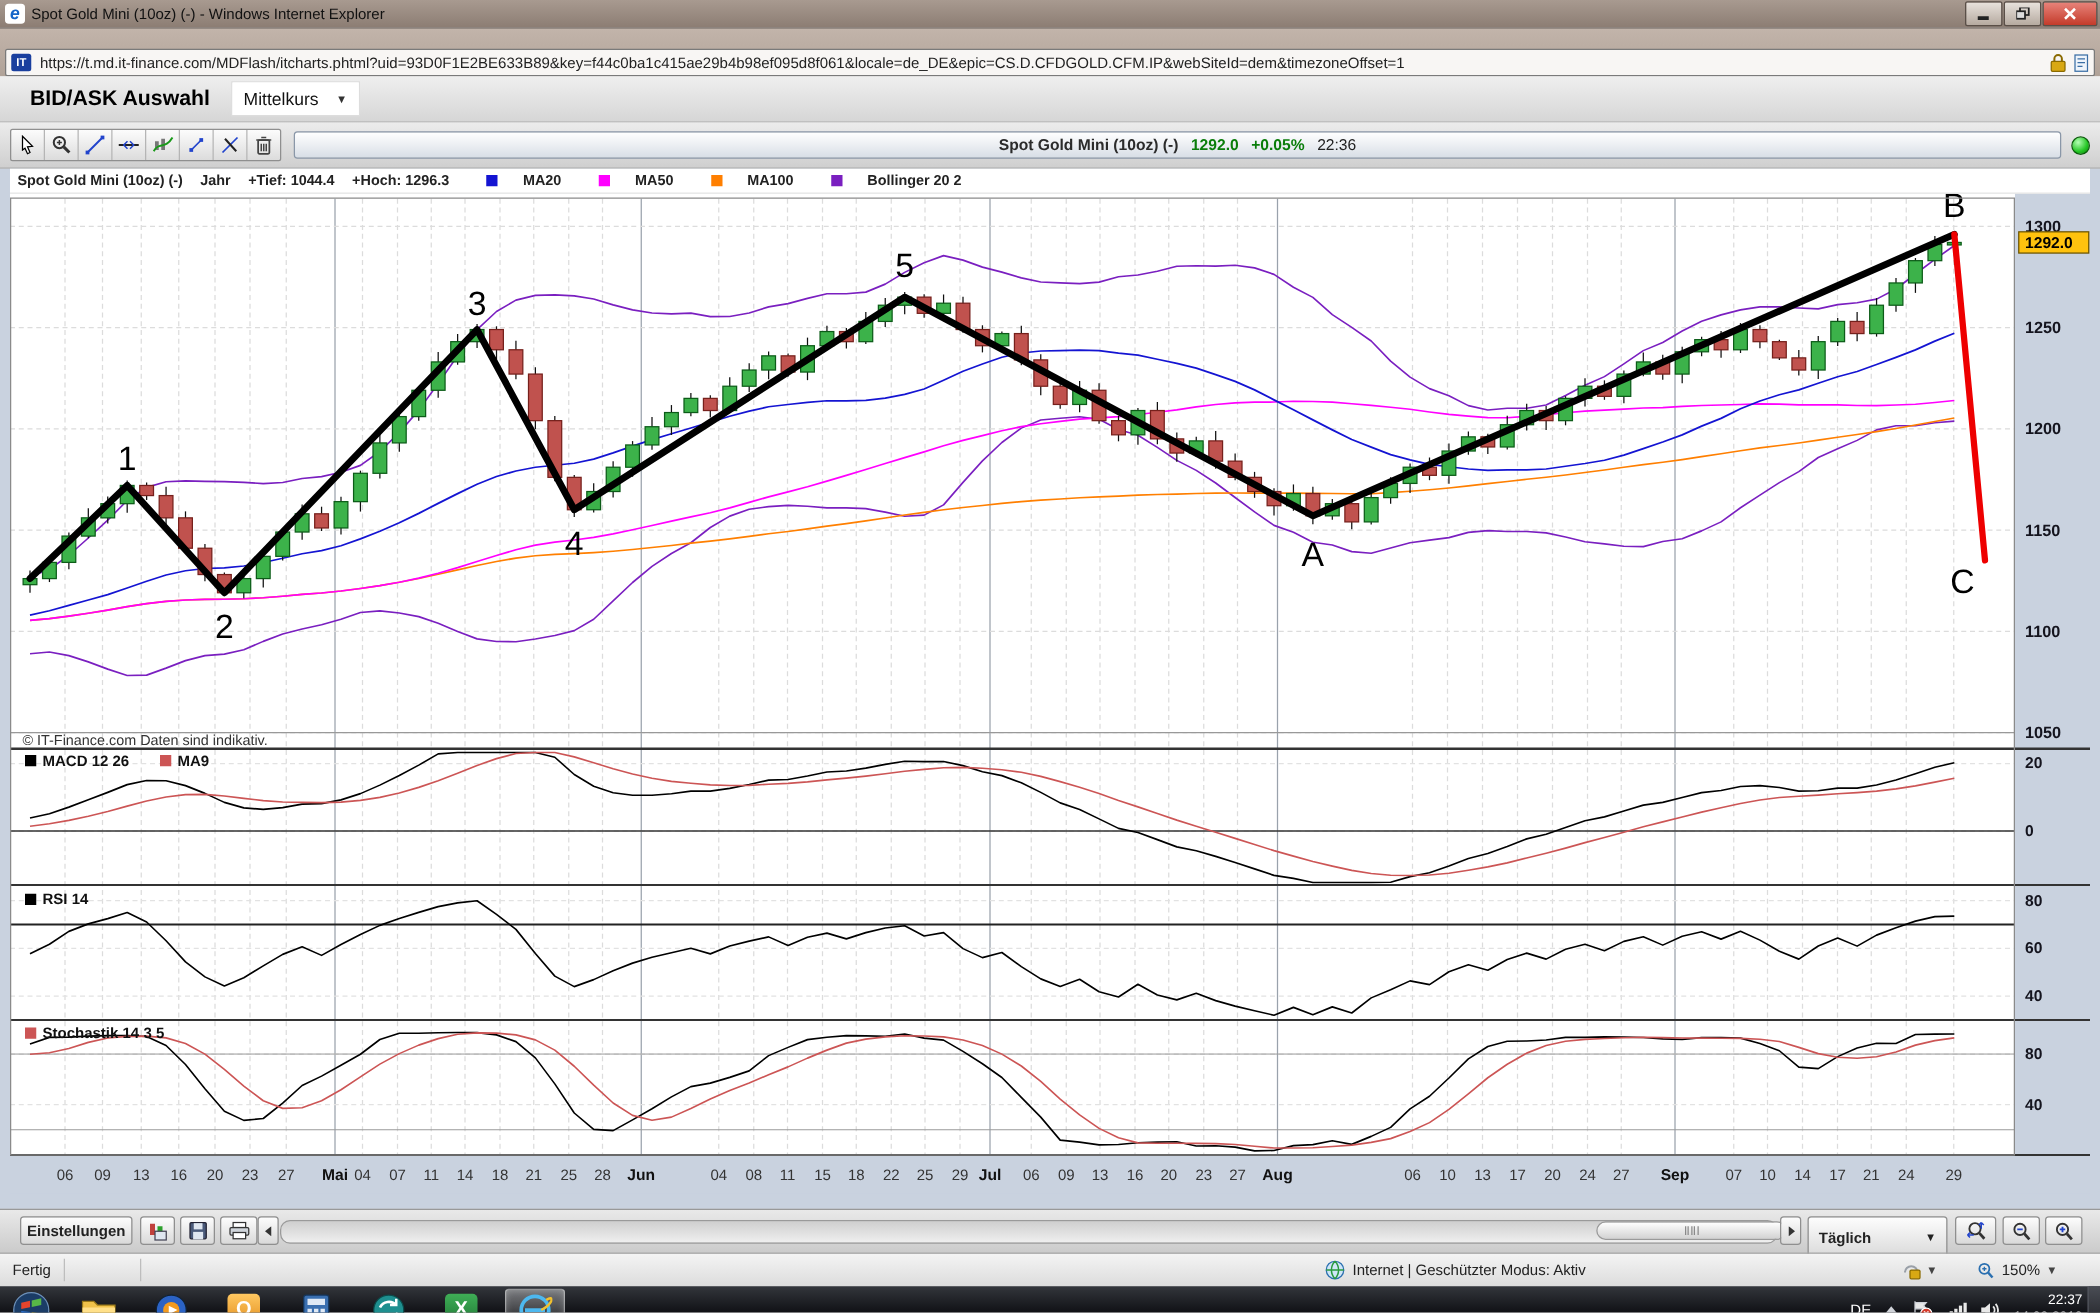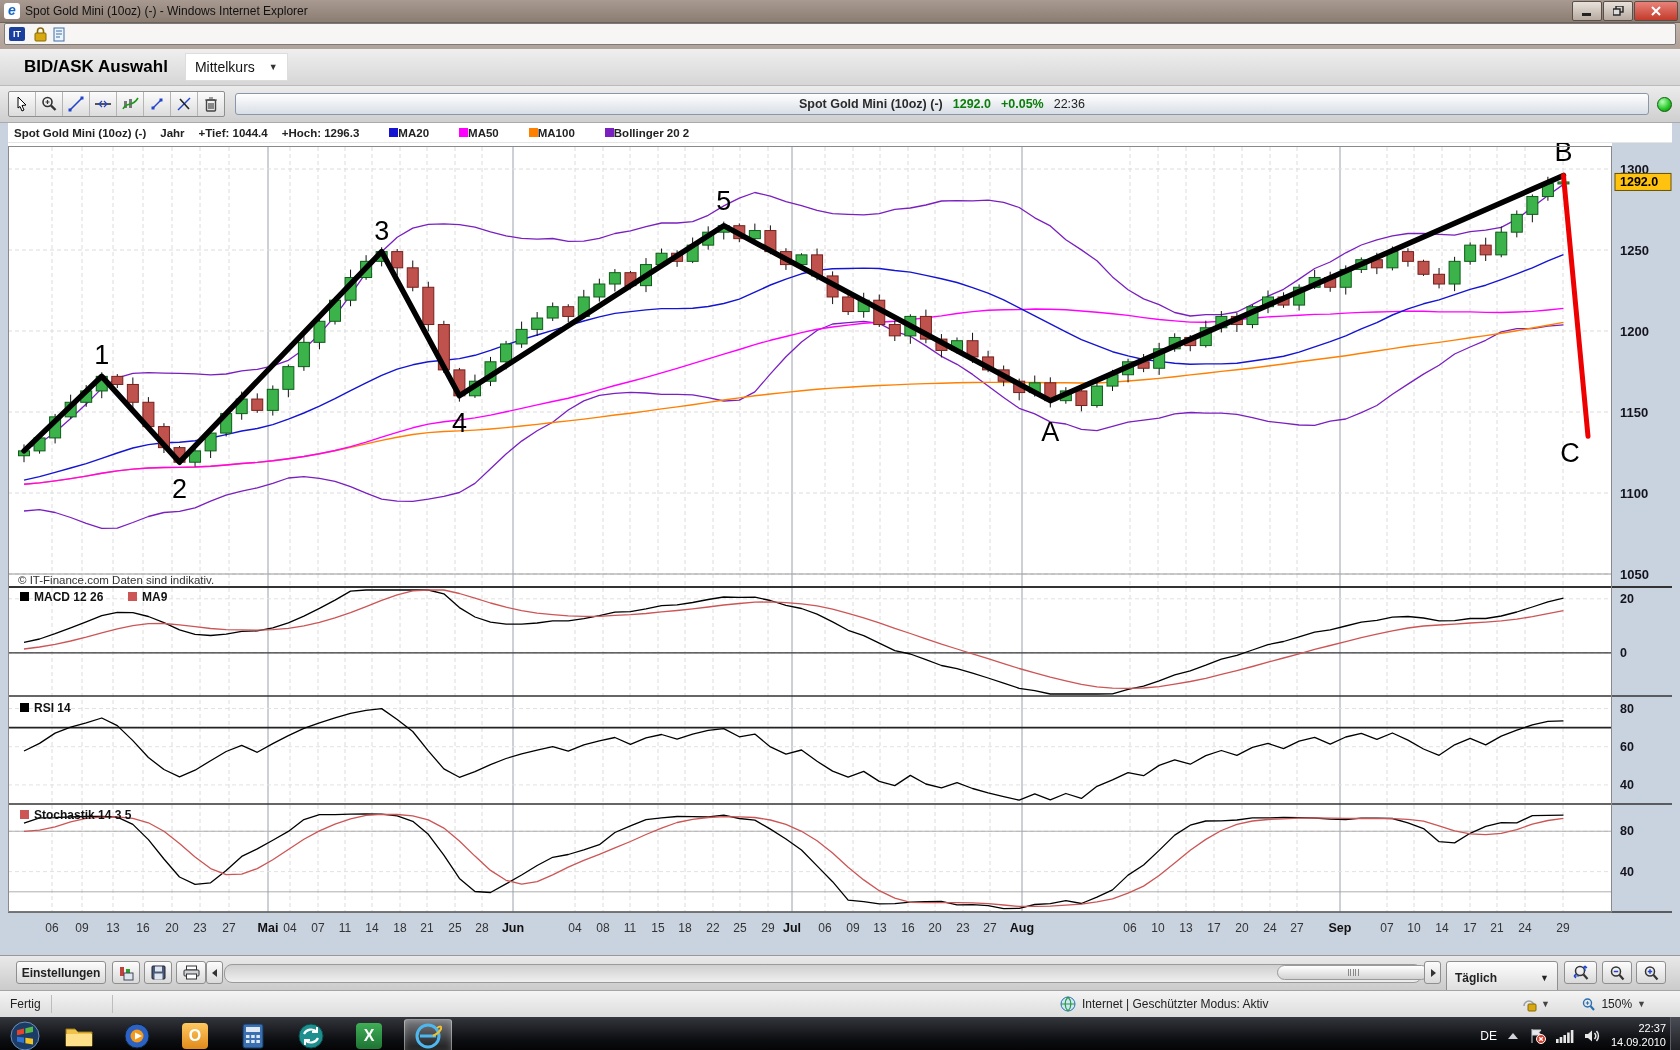--- a/index.html
+++ b/index.html
@@ -10,21 +10,21 @@
   .titlebar{height:22px;background:linear-gradient(#a89a90,#8c7d73);display:flex;align-items:center;
             border-bottom:1px solid #6d6159;}
   .titlebar .fav{width:16px;height:16px;margin:0 5px 0 4px;border-radius:3px;background:#fff;
                  color:#1565c8;font-weight:bold;font-style:italic;font-size:14px;line-height:15px;text-align:center;}
   .titlebar .ttl{font-size:12px;color:#111;}
   .winbtns{margin-left:auto;display:flex;margin-right:2px;}
   .winbtn{width:28px;height:18px;border:1px solid #5a4f48;border-radius:2px;margin-left:1px;
           background:linear-gradient(#e8e2dc,#b6aaa0);display:flex;align-items:center;justify-content:center;}
   .winbtn.close{width:42px;background:linear-gradient(#e8837a,#c33b2b);}
   .winbtn svg{display:block;}
-  .urlbar{height:26px;background:linear-gradient(#c2b4aa,#b0a298);display:flex;align-items:flex-start;padding:0 4px;}
+  .urlbar{height:38px;background:linear-gradient(#c2b4aa,#b0a298);display:flex;align-items:flex-end;padding:0 4px;}
   .urlfield{flex:1;height:20px;background:#f8f6f4;border:1px solid #7a7a7a;border-radius:2px;
             display:flex;align-items:center;padding:0 4px;}
   .urlfield .fav2{width:16px;height:14px;background:#1a3f9e;color:#fff;font-size:9px;font-weight:bold;
                   text-align:center;line-height:14px;border-radius:2px;margin-right:5px;}
   .urlfield input{flex:1;border:none;background:transparent;font-size:12px;color:#222;outline:none;
                   font-family:"Liberation Sans",sans-serif;}
   .urlicons{display:flex;gap:6px;margin-left:4px;}
   
   .appbar{height:36px;background:linear-gradient(#efefef,#d6d6d6);display:flex;align-items:center;padding:0 24px;
           border-bottom:1px solid #bbb;}
@@ -44,21 +44,21 @@
   .quotestrip .sym{font-weight:bold;color:#2b2b2b;}
   .quotestrip .prc,.quotestrip .chg{font-weight:bold;color:#0a7d0a;}
   .quotestrip .tim{color:#222;}
   .led{width:13px;height:13px;border-radius:50%;margin-left:8px;
        background:radial-gradient(circle at 35% 30%,#b4ffb4,#23c523 60%,#0e7a0e);border:1px solid #0a5c0a;}
   
   .chartzone{height:832px;background:#c9d2df;position:relative;}
   .chart-legend{position:absolute;left:8px;top:0;width:1664px;height:20px;background:#fff;
                 display:flex;align-items:center;gap:14px;padding-left:6px;box-sizing:border-box;
                 font-size:11.5px;font-weight:bold;color:#222;border-bottom:1px solid #e5e5e5;}
-  .chart-legend .itm{display:flex;align-items:center;gap:0;padding-left:16px;}
+  .chart-legend .itm{display:flex;align-items:center;gap:20px;padding-left:16px;}
   .chart-legend .sq{width:9px;height:9px;display:inline-block;}
   #chart-svg{position:absolute;left:8px;top:20px;}
   svg text{font-family:"Liberation Sans",sans-serif;}
   
   .btoolbar{height:34px;background:linear-gradient(#e9e9e9,#cbcbcb);position:relative;border-top:1px solid #999;}
   .bbtn{position:absolute;top:5px;height:23px;border:1px solid #8f8f8f;border-radius:3px;
         background:linear-gradient(#fdfdfd,#d9d9d9);display:flex;align-items:center;justify-content:center;
         font-size:12px;font-weight:bold;color:#222;box-sizing:border-box;}
   .scrolltrack{position:absolute;top:8px;left:224px;width:1196px;height:17px;border:1px solid #9a9a9a;
                border-radius:8px;background:linear-gradient(#cfcfcf,#efefef);}
@@ -106,20 +106,21 @@
       <svg width="10" height="10">
         <path d="M1 1 L9 9 M9 1 L1 9" stroke="#fff" stroke-width="2"></path>
         </svg>
     </div>
   </div>
 </div>
 
 <div class="urlbar row">
   <div class="urlfield">
     <div class="fav2">IT</div>
+    <input readonly="" value="https://t.md.it-finance.com/MDFlash/itcharts.phtml?uid=93D0F1E2BE633B89&amp;key=f44c0ba1c415ae29b4b98ef095d8f061&amp;locale=de_DE&amp;epic=CS.D.CFDGOLD.CFM.IP&amp;webSiteId=dem&amp;timezoneOffset=1" style="">
     <div class="urlicons">
       <svg width="13" height="15">
         <rect x="1" y="6" width="11" height="8" rx="1" fill="#d8a813" stroke="#8a6a00"></rect>
         <path d="M3.5 6 V4 a3 3 0 0 1 6 0 V6" fill="none" stroke="#8a6a00" stroke-width="1.6"></path>
         </svg>
       <svg width="12" height="15">
         <rect x="1" y="1" width="10" height="13" fill="#eef4fb" stroke="#3a6ea5"></rect>
         <path d="M3 4 h6 M3 7 h6 M3 10 h4" stroke="#3a6ea5"></path>
         </svg>
     </div>

